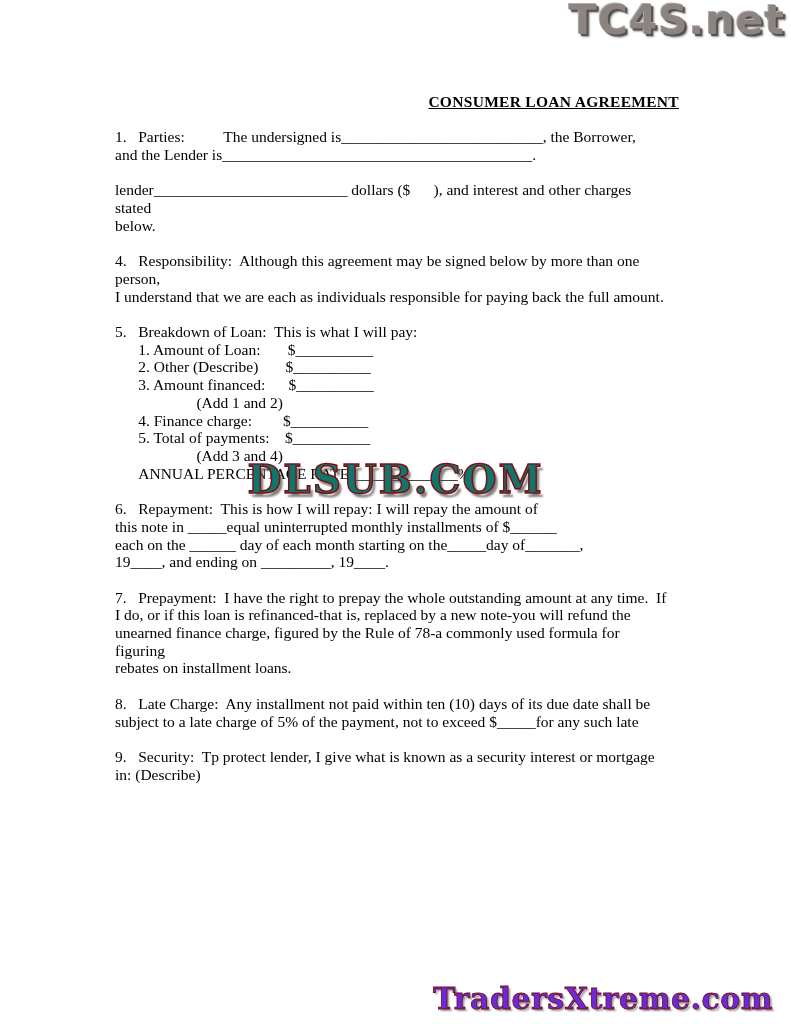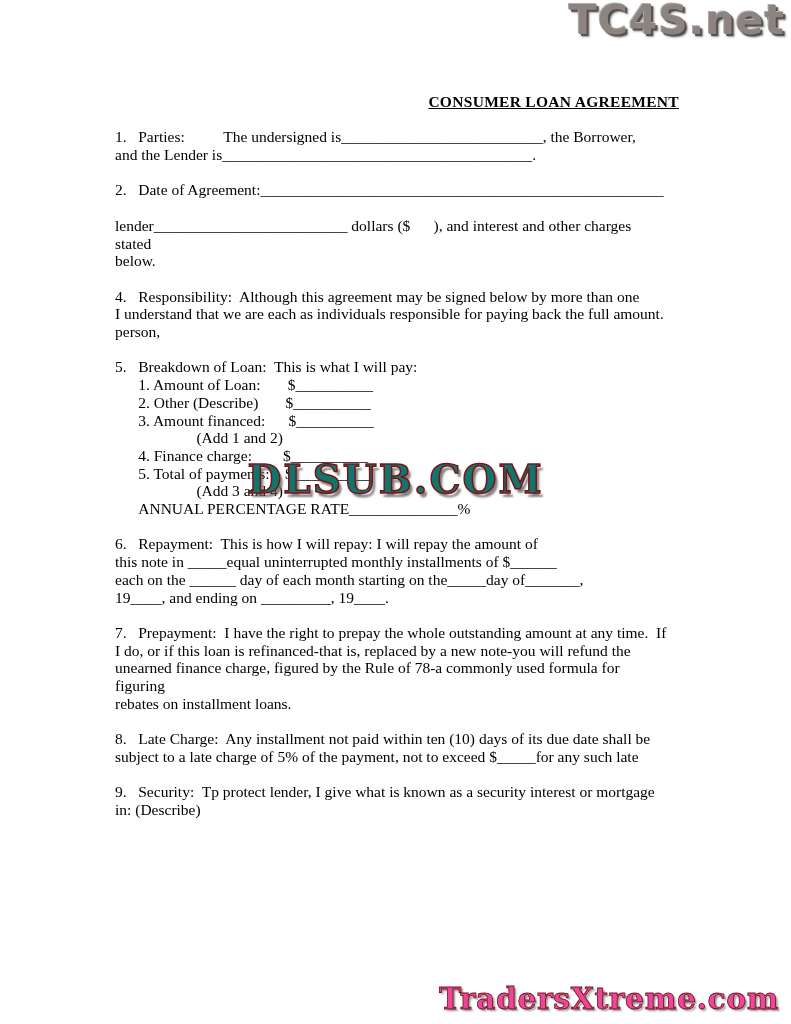--- a/index.html
+++ b/index.html
@@ -63,26 +63,26 @@
     letter-spacing: 2px;
     color: #0f766e;
     -webkit-text-stroke: 1.5px #7d1014;
     text-shadow: 3px 4px 2px rgba(95,90,90,0.75);
     white-space: nowrap;
   }
   
   .wm-bottom {
     position: absolute;
     top: 981px;
-    right: 12px;
+    right: 18px;
     font-family: "DejaVu Serif", serif;
     font-weight: bold;
     font-size: 30px;
     letter-spacing: 0.5px;
-    color: #ec4899;
+    color: #6d28d9;
     -webkit-text-stroke: 0.8px #6f0e12;
     text-shadow: 2px 2px 2px rgba(70,60,60,0.55);
     white-space: nowrap;
   }
 </style>
 </head>
 <body>
 
 <div class="page">
 
@@ -90,34 +90,31 @@
 
   <div class="content">
 
     <h1 class="title">CONSUMER LOAN AGREEMENT</h1>
 
     <div class="para">
       <div class="line">1.   Parties:          The undersigned is__________________________, the Borrower,</div>
       <div class="line">and the Lender is________________________________________.</div>
     </div>
 
-    <div class="para">
-      <div class="line">2.   Date of Agreement:____________________________________________________</div>
-    </div>
 
     <div class="para">
       <div class="line">lender_________________________ dollars ($      ), and interest and other charges</div>
       <div class="line">stated</div>
       <div class="line">below.</div>
     </div>
 
     <div class="para">
       <div class="line">4.   Responsibility:  Although this agreement may be signed below by more than one</div>
+      <div class="line">person,</div>
       <div class="line">I understand that we are each as individuals responsible for paying back the full amount.</div>
-      <div class="line">person,</div>
     </div>
 
     <div class="para">
       <div class="line">5.   Breakdown of Loan:  This is what I will pay:</div>
       <div class="line">      1. Amount of Loan:       $__________</div>
       <div class="line">      2. Other (Describe)       $__________</div>
       <div class="line">      3. Amount financed:      $__________</div>
       <div class="line">                     (Add 1 and 2)</div>
       <div class="line">      4. Finance charge:        $__________</div>
       <div class="line">      5. Total of payments:    $__________</div>

